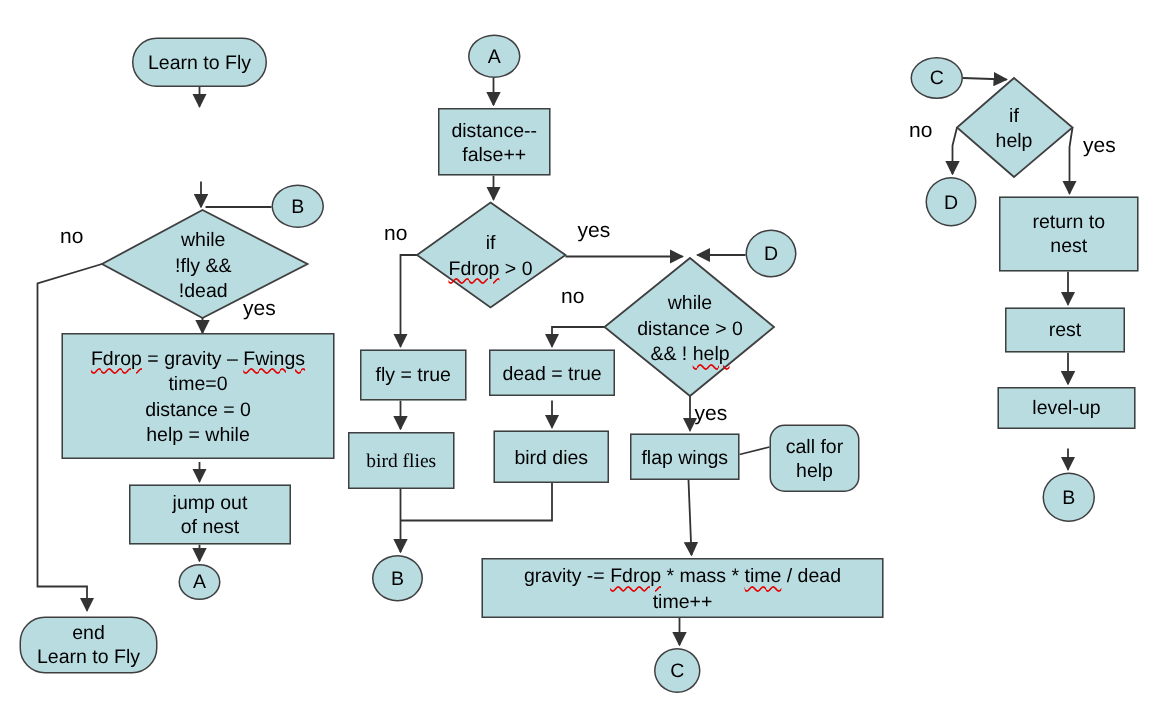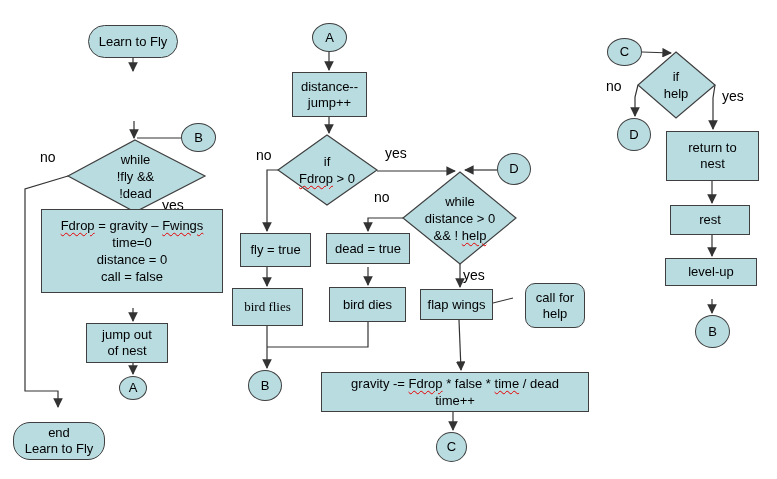--- a/index.html
+++ b/index.html
@@ -78,44 +78,44 @@
   <div class="node circle" style="left:181px;top:123px;width:35px;height:29px;">
     <span>B</span>
   </div>
   <div class="dlabel" style="left:93px;top:151px;width:85px;height:51px;">
     <span class="txt">while
 !fly &amp;&amp;
 !dead</span>
   </div>
   <div class="elabel" style="left:40px;top:150px;">no</div>
   <div class="elabel" style="left:162px;top:198px;">yes</div>
-  <div class="node" style="left:41px;top:209px;width:182px;height:84px;">
+  <div class="node" style="left:41px;top:222px;width:182px;height:84px;">
     <div class="tline"><span class="sq">Fdrop</span><span> = gravity – </span><span class="sq">Fwings</span></div>
     <div class="tline">time=0</div>
     <div class="tline">distance = 0</div>
-    <div class="tline">call = false</div>
+    <div class="tline">help = while</div>
   </div>
-  <div class="node" style="left:86px;top:323px;width:82px;height:40px;">
+  <div class="node" style="left:86px;top:323px;width:108px;height:40px;">
     <span class="txt">jump out
 of nest</span>
   </div>
   <div class="node circle" style="left:119px;top:376px;width:28px;height:24px;">
     <span>A</span>
   </div>
-  <div class="node term" style="left:13px;top:422px;width:92px;height:38px;">
+  <div class="node term" style="left:13px;top:411px;width:92px;height:38px;">
     <span class="txt">end
 Learn to Fly</span>
   </div>
 
   <div class="node circle" style="left:312px;top:23px;width:35px;height:29px;">
     <span>A</span>
   </div>
   <div class="node" style="left:292px;top:72px;width:75px;height:45px;">
     <span class="txt">distance--
-jump++</span>
+false++</span>
   </div>
   <div class="dlabel" style="left:287px;top:153px;width:80px;height:34px;">
     <div class="tline">if</div>
     <div class="tline"><span class="sq">Fdrop</span><span> &gt; 0</span></div>
   </div>
   <div class="elabel" style="left:256px;top:148px;">no</div>
   <div class="elabel" style="left:385px;top:146px;">yes</div>
   <div class="node" style="left:240px;top:233px;width:71px;height:34px;">
     <span>fly = true</span>
   </div>
@@ -137,26 +137,26 @@
   <div class="dlabel" style="left:402px;top:193px;width:116px;height:51px;">
     <div class="tline">while</div>
     <div class="tline">distance &gt; 0</div>
     <div class="tline"><span>&amp;&amp; ! </span><span class="sq">help</span></div>
   </div>
   <div class="elabel" style="left:374px;top:190px;">no</div>
   <div class="elabel" style="left:463px;top:268px;">yes</div>
   <div class="node" style="left:420px;top:289px;width:73px;height:31px;">
     <span>flap wings</span>
   </div>
-  <div class="node round" style="left:513px;top:283px;width:60px;height:45px;margin-left:12px;">
+  <div class="node round" style="left:513px;top:283px;width:60px;height:45px;">
     <span class="txt">call for
 help</span>
   </div>
   <div class="node" style="left:321px;top:372px;width:268px;height:40px;">
-    <div class="tline"><span>gravity -= </span><span class="sq">Fdrop</span><span> * false * </span><span class="sq">time</span><span> / dead</span></div>
+    <div class="tline"><span>gravity -= </span><span class="sq">Fdrop</span><span> * mass * </span><span class="sq">time</span><span> / dead</span></div>
     <div class="tline">time++</div>
   </div>
   <div class="node circle" style="left:436px;top:432px;width:31px;height:30px;">
     <span>C</span>
   </div>
 
   <div class="node circle" style="left:607px;top:38px;width:35px;height:28px;">
     <span>C</span>
   </div>
   <div class="dlabel" style="left:646px;top:68px;width:60px;height:34px;">

